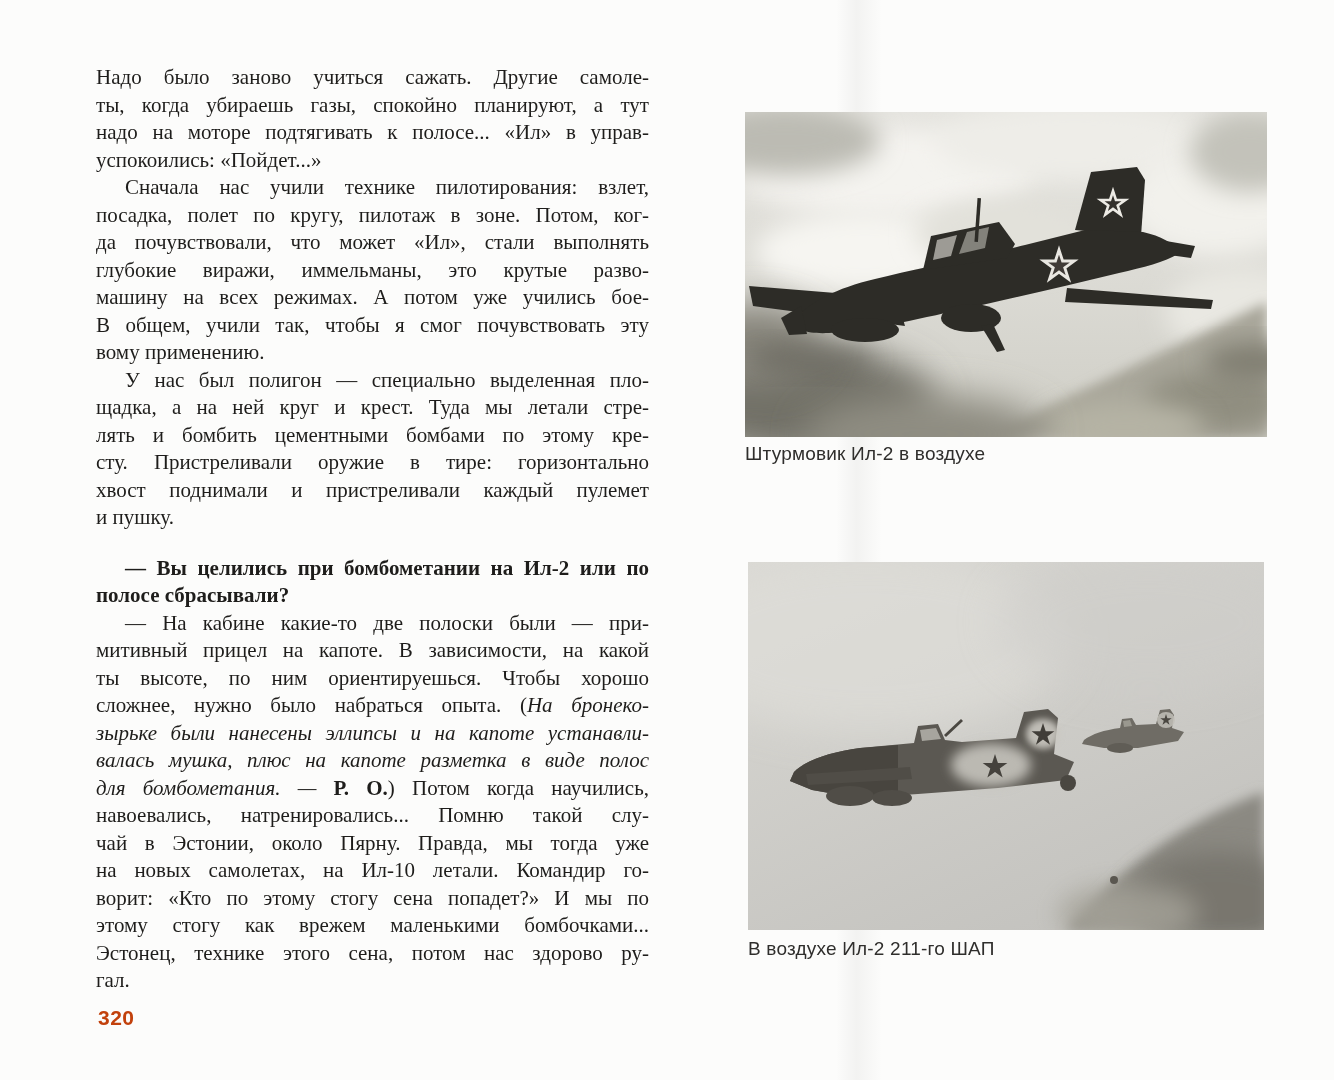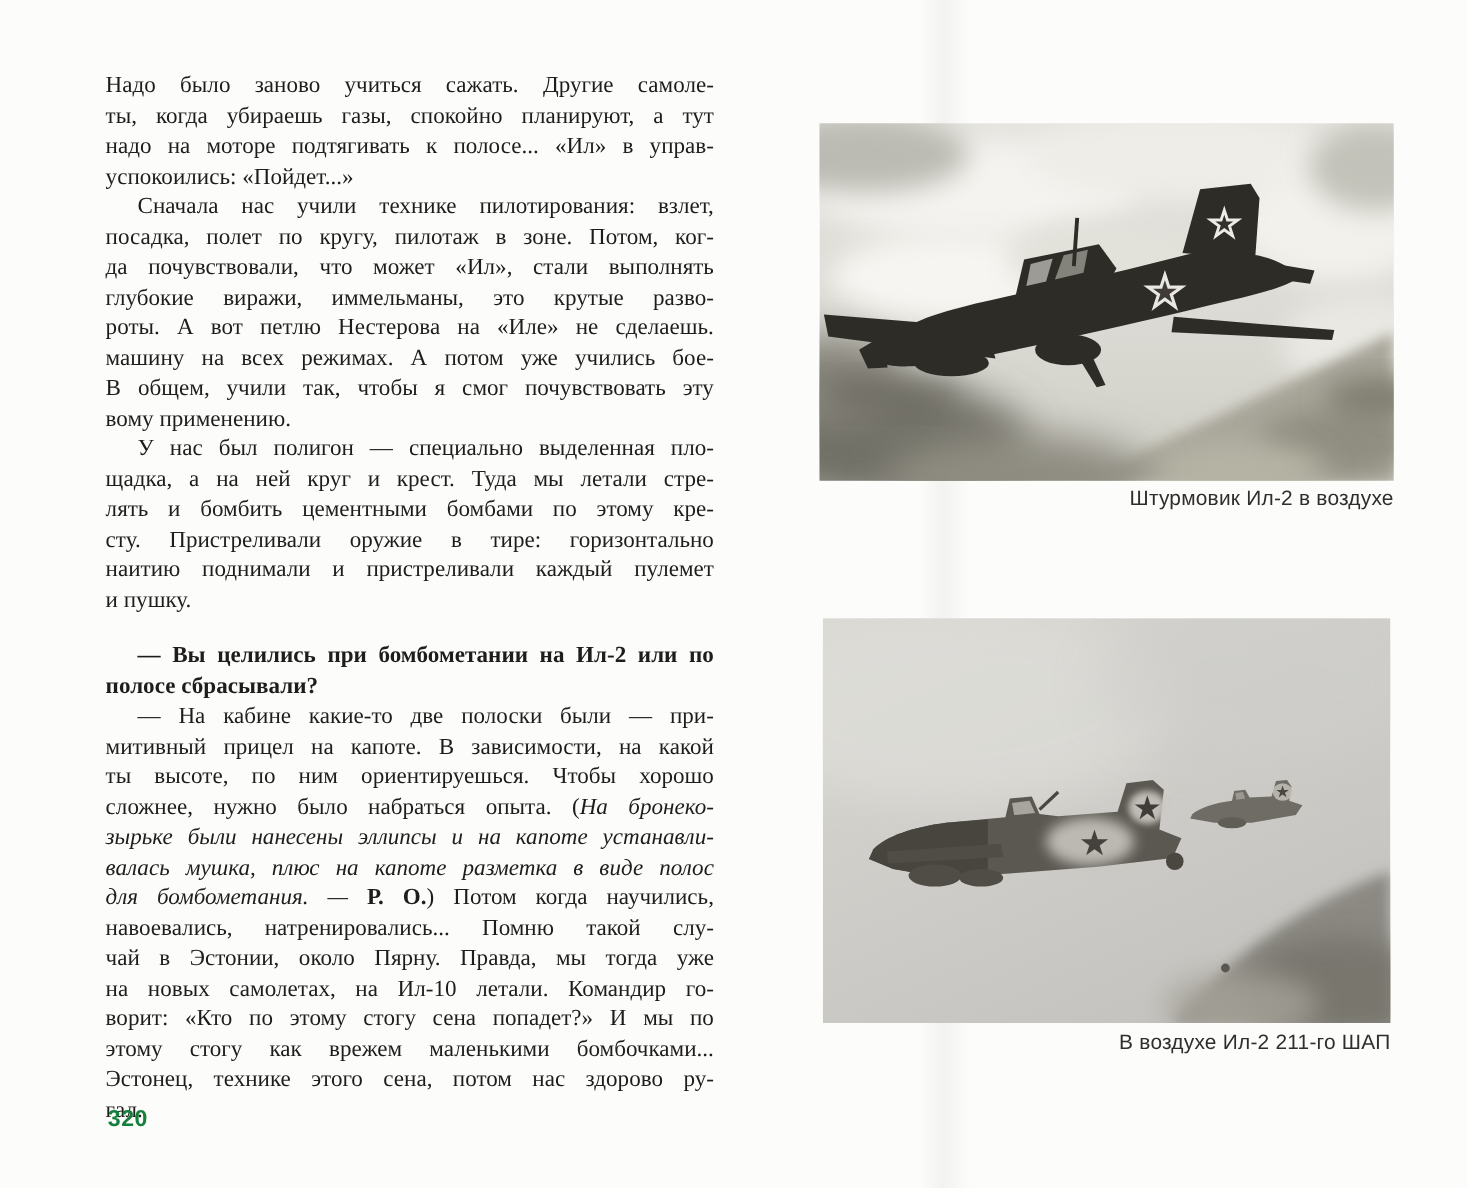--- a/index.html
+++ b/index.html
@@ -24,30 +24,30 @@
     white-space:nowrap;
     overflow:visible;
   }
   .line.last{text-align-last:left;}
   .line.ind{text-indent:29px;}
   .r-i{font-style:italic;}
   .r-bi{font-weight:bold;}
   .photo{position:absolute;display:block;}
   .photo svg{display:block;}
   .caption{
-    position:absolute;text-align:right;
+    position:absolute;text-align:left;
     font-family:"Liberation Sans",sans-serif;
     font-size:19px;color:#2f2e2c;letter-spacing:0.2px;
   }
   .caption-top{left:745px;top:443px;width:522px;}
   .caption-bottom{left:748px;top:938px;width:516px;}
   .pagenum{
     position:absolute;left:98px;top:1006px;
     font-family:"Liberation Sans",sans-serif;font-weight:bold;
-    font-size:21px;color:#15803d;letter-spacing:0.5px;
+    font-size:21px;color:#c2410c;letter-spacing:0.5px;
   }
 </style>
 </head>
 <body>
 
 <div class="page">
 
   <div class="gutter"></div>
 
   <div class="text-col" id="text-col">
@@ -55,31 +55,30 @@
         <div class="line"><span>Надо было заново учиться сажать. Другие самоле-</span></div>
         <div class="line"><span>ты, когда убираешь газы, спокойно планируют, а тут</span></div>
         <div class="line"><span>надо на моторе подтягивать к полосе... «Ил» в управ-</span></div>
         <div class="line last"><span>успокоились: «Пойдет...»</span></div>
       </div>
       <div class="para">
         <div class="line ind"><span>Сначала нас учили технике пилотирования: взлет,</span></div>
         <div class="line"><span>посадка, полет по кругу, пилотаж в зоне. Потом, ког-</span></div>
         <div class="line"><span>да почувствовали, что может «Ил», стали выполнять</span></div>
         <div class="line"><span>глубокие виражи, иммельманы, это крутые разво-</span></div>
-        <div class="line"><span>роты. А вот петлю Нестерова на «Иле» не сделаешь.</span></div>
         <div class="line"><span>машину на всех режимах. А потом уже учились бое-</span></div>
         <div class="line"><span>В общем, учили так, чтобы я смог почувствовать эту</span></div>
         <div class="line last"><span>вому применению.</span></div>
       </div>
       <div class="para">
         <div class="line ind"><span>У нас был полигон — специально выделенная пло-</span></div>
         <div class="line"><span>щадка, а на ней круг и крест. Туда мы летали стре-</span></div>
         <div class="line"><span>лять и бомбить цементными бомбами по этому кре-</span></div>
         <div class="line"><span>сту. Пристреливали оружие в тире: горизонтально</span></div>
-        <div class="line"><span>наитию поднимали и пристреливали каждый пулемет</span></div>
+        <div class="line"><span>хвост поднимали и пристреливали каждый пулемет</span></div>
         <div class="line last"><span>и пушку.</span></div>
       </div>
       <div class="para gap">
         <div class="line ind"><span class="r-bi">— Вы целились при бомбометании на Ил-2 или по</span></div>
         <div class="line last"><span class="r-bi">полосе сбрасывали?</span></div>
       </div>
       <div class="para">
         <div class="line ind"><span>— На кабине какие-то две полоски были — при-</span></div>
         <div class="line"><span>митивный прицел на капоте. В зависимости, на какой</span></div>
         <div class="line"><span>ты высоте, по ним ориентируешься. Чтобы хорошо</span></div>

